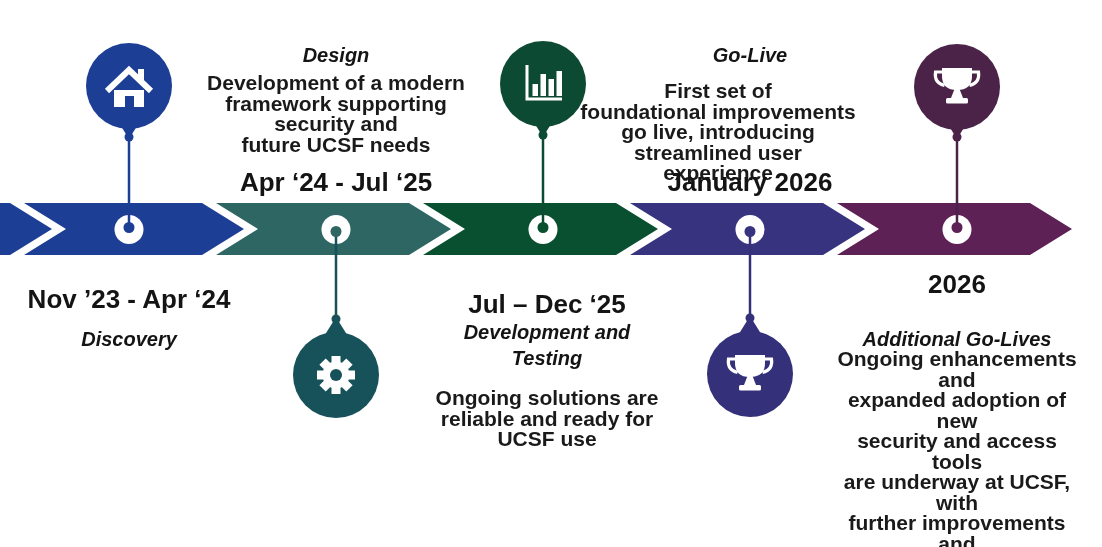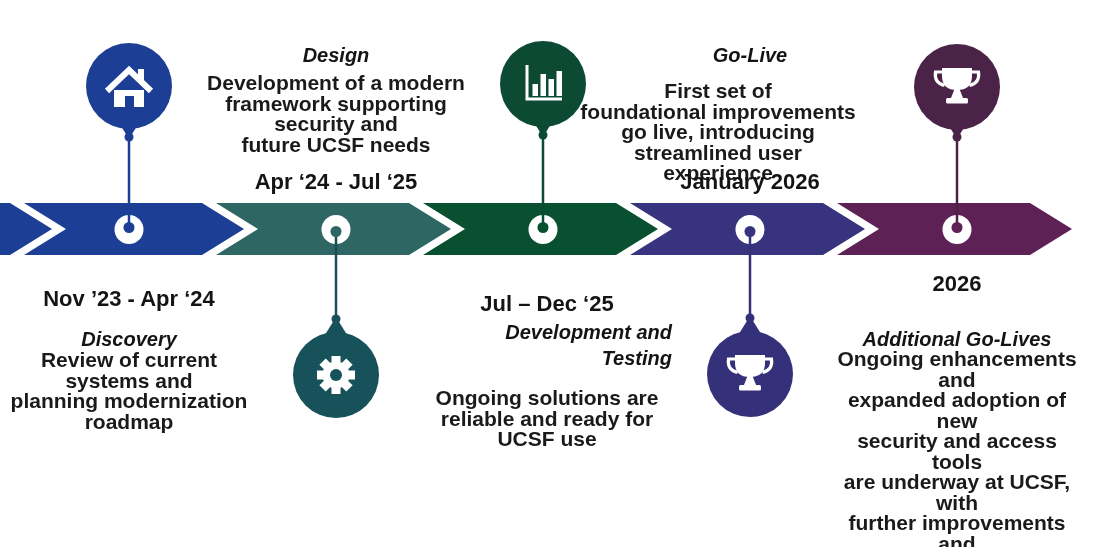--- a/index.html
+++ b/index.html
@@ -4,21 +4,21 @@
 <style>
   html,body { margin:0; padding:0; background:#ffffff; }
   .canvas {
     position:relative; width:1102px; height:547px; overflow:hidden;
     background:#ffffff;
     font-family:"Liberation Sans","DejaVu Sans",sans-serif;
     color:#111111;
   }
   .canvas svg.art { position:absolute; left:0; top:0; }
   .txt { position:absolute; text-align:center; white-space:pre-line; }
-  .date  { font-size:22px; font-weight:bold; line-height:30px; color:#141414; }
+  .date  { font-size:26px; font-weight:bold; line-height:30px; color:#141414; }
   .title { font-size:20px; font-weight:bold; line-height:26px; color:#141414;font-style:italic; }
   .desc  { font-size:21px; font-weight:bold; line-height:20.5px; color:#1a1a1a; }
 </style>
 </head>
 <body>
 
 <div class="canvas">
 
   <svg class="art" width="1102" height="547" viewBox="0 0 1102 547">
 
@@ -111,33 +111,29 @@
         <path d="M -15 -15 H -21.5 Q -23 -4 -12.5 -1.5" fill="none" stroke="#ffffff" stroke-width="3.2"></path>
         <path d="M 15 -15 H 21.5 Q 23 -4 12.5 -1.5" fill="none" stroke="#ffffff" stroke-width="3.2"></path>
         <path d="M -2.5 2 L 2.5 2 L 6 11 L -6 11 Z" fill="#ffffff"></path>
         <rect x="-11" y="11" width="22" height="5.5" rx="1.5" fill="#ffffff"></rect>
       </g>
     </g>
   </svg>
 
   <div class="txt date" style="left:4px;   top:284px; width:250px;">Nov ’23 - Apr ‘24</div>
   <div class="txt title" style="left:4px;   top:326px; width:250px;">Discovery</div>
-  <div class="txt desc" style="left:4px;   top:350px; width:250px;">Review of current
-systems and
-planning modernization
-roadmap</div>
 
   <div class="txt title" style="left:186px; top:42px;  width:300px;">Design</div>
   <div class="txt desc" style="left:186px; top:73px;  width:300px;">Development of a modern
 framework supporting security and
 future UCSF needs</div>
   <div class="txt date" style="left:186px; top:167px; width:300px;">Apr ‘24 - Jul ‘25</div>
 
   <div class="txt date" style="left:422px; top:269px; width:250px;margin-top:20px;">Jul – Dec ‘25</div>
-  <div class="txt title" style="left:422px; top:319px; width:250px;text-align:right;">Development and
+  <div class="txt title" style="left:422px; top:319px; width:250px;">Development and
 Testing</div>
   <div class="txt desc" style="left:422px; top:388px; width:250px;">Ongoing solutions are
 reliable and ready for
 UCSF use</div>
 
   <div class="txt title" style="left:610px; top:42px;  width:280px;">Go-Live</div>
   <div class="txt desc" style="left:578px; top:69px;  width:280px;margin-top:12px;">First set of
 foundational improvements
 go live, introducing
 streamlined user experience</div>

